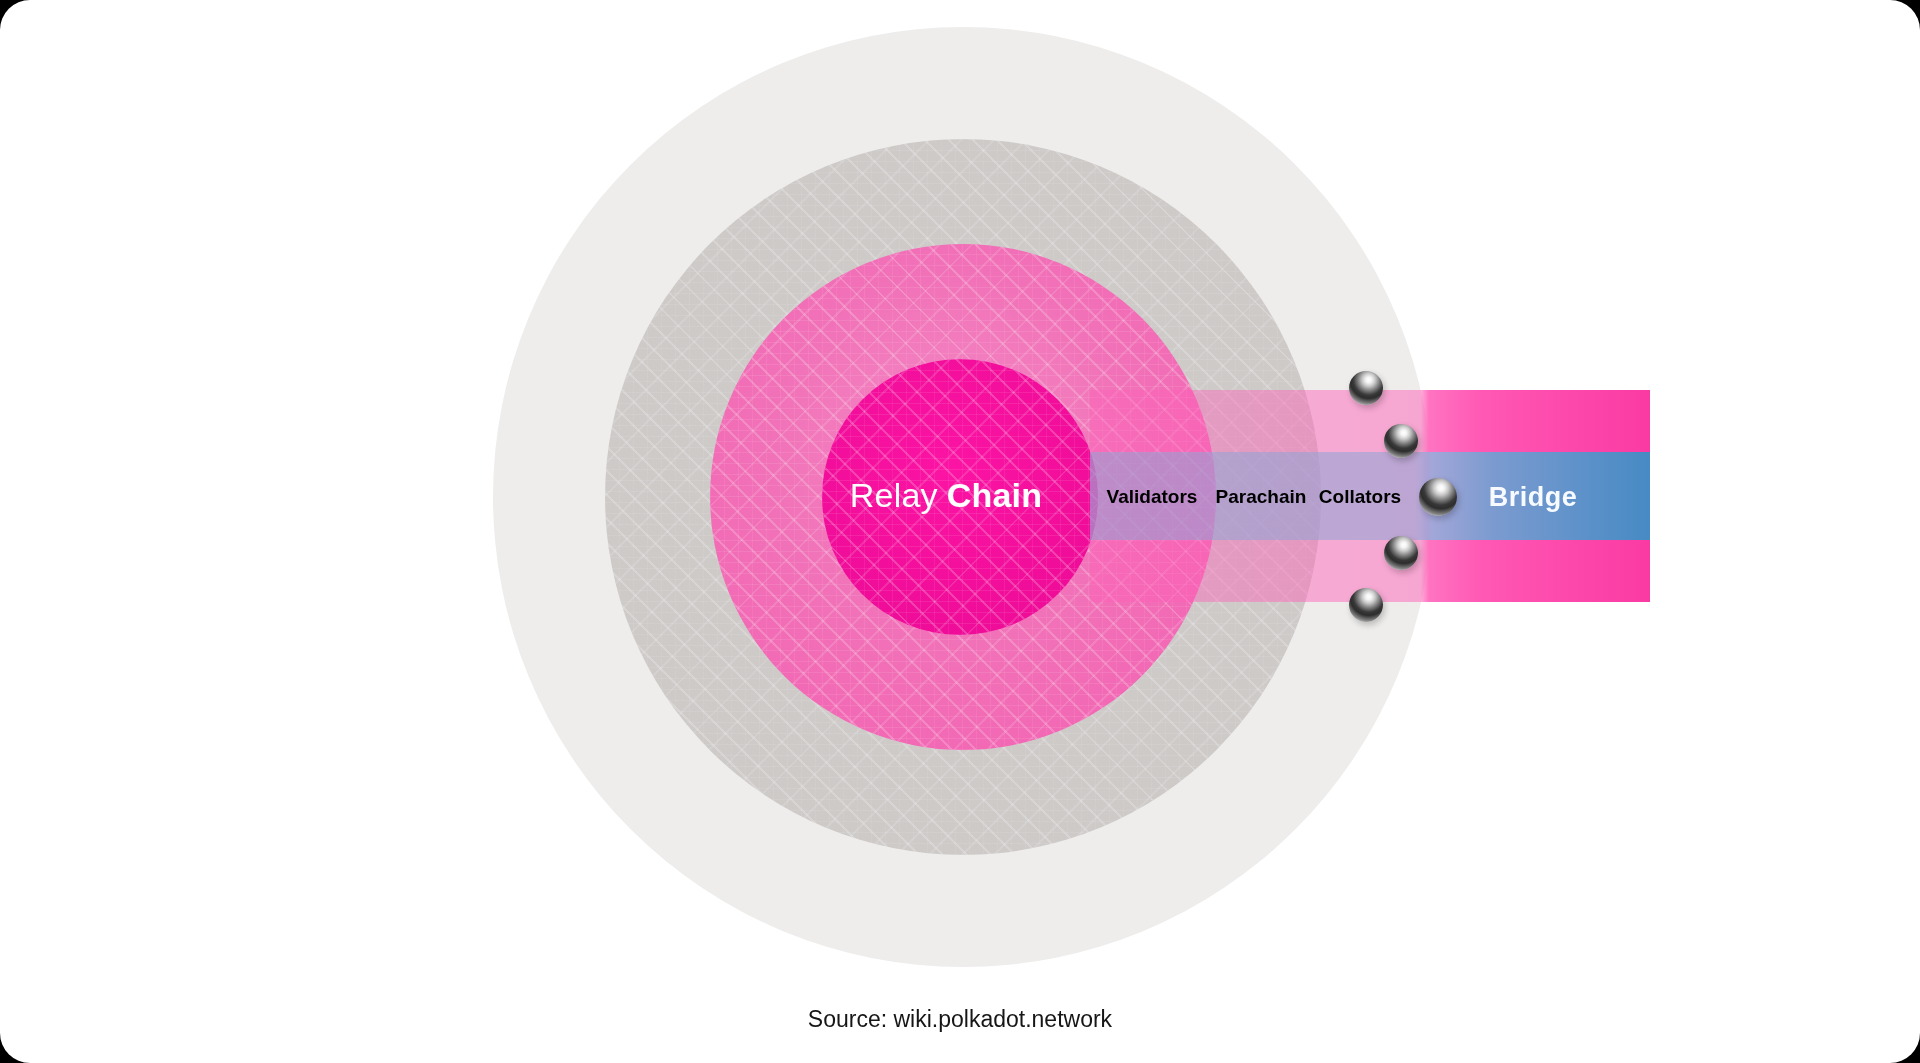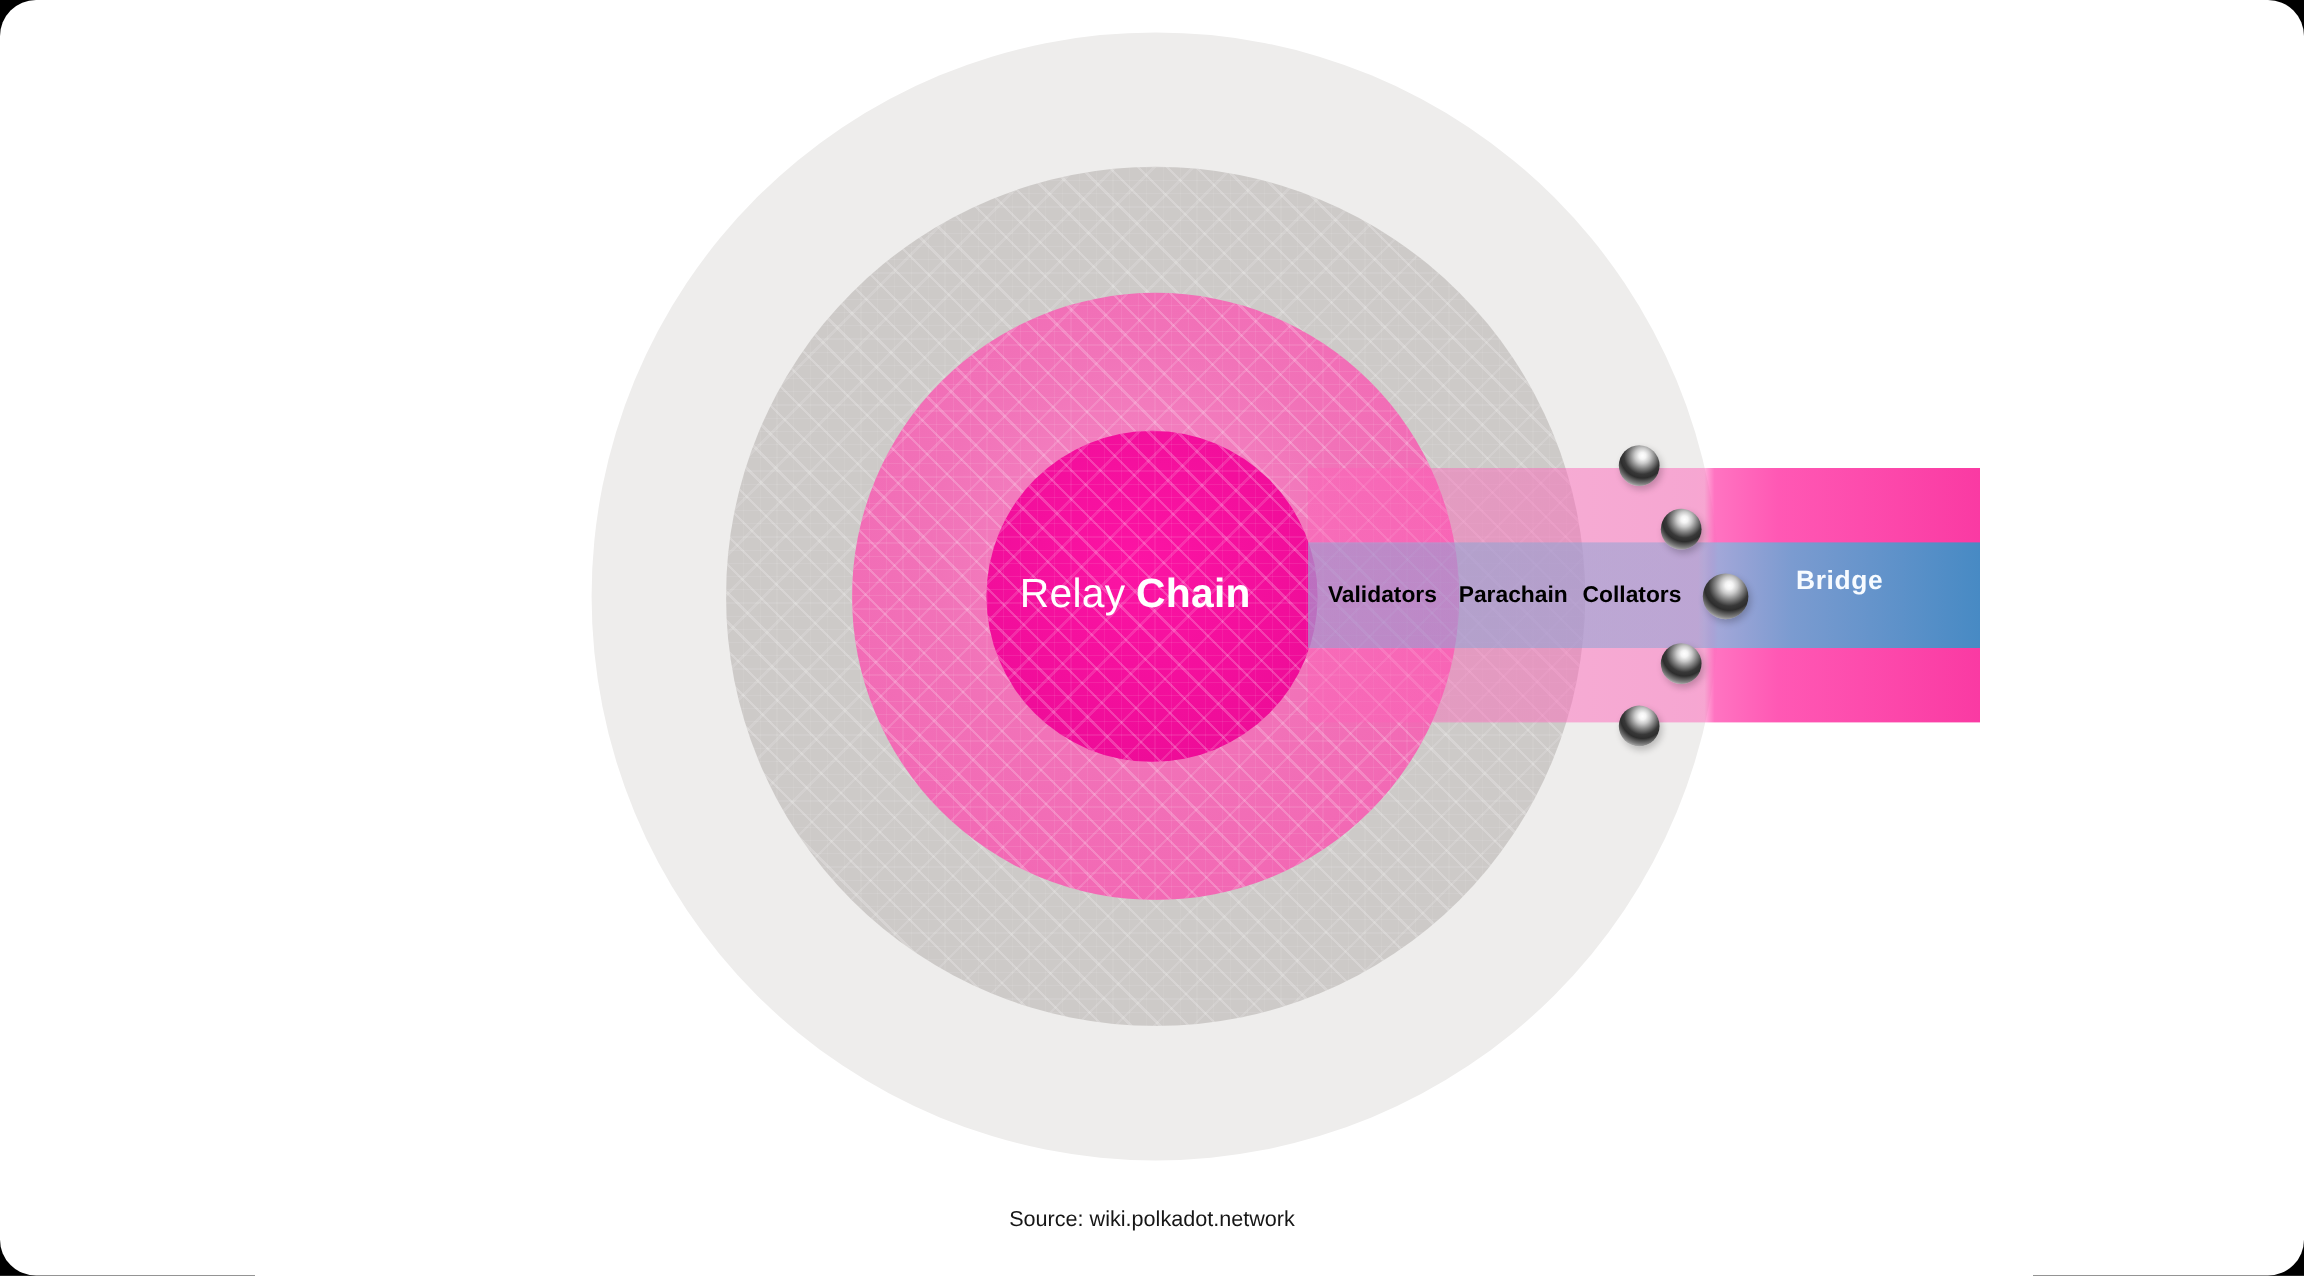--- a/index.html
+++ b/index.html
@@ -106,23 +106,23 @@
     font-weight: 700;
     color: #000000;
     white-space: nowrap;
   }
   .lbl-validators { left: 1152px; }
   .lbl-parachain  { left: 1261px; text-align: center; }
   .lbl-collators  { left: 1360px; }
 
   .bridge-label {
     position: absolute;
-    left: 1533px; top: 484px;
+    left: 1533px; top: 498px;
     transform: translate(-50%, -52%);
-    font-size: 22px;
+    font-size: 27px;
     font-weight: 700;
     color: #f7fbff;
     letter-spacing: 0.5px;
     white-space: nowrap;
   }
 
   
   .sphere {
     position: absolute;
     border-radius: 50%;
@@ -135,21 +135,21 @@
   .s2 { left: 1384px; top: 424px; width: 34px; height: 34px; }
   .s3 { left: 1419px; top: 478px; width: 38px; height: 38px; }
   .s4 { left: 1384px; top: 536px; width: 34px; height: 34px; }
   .s5 { left: 1349px; top: 588px; width: 34px; height: 34px; }
 
   .source-line {
     position: absolute;
     left: 0; right: 0;
     top: 1006px;
     text-align: center;
-    font-size: 18px;
+    font-size: 23px;
     font-weight: 400;
     color: #161616;
   }
 </style>
 </head>
 <body>
 
 <div class="frame">
 
   <div class="circle c-outer"></div>

